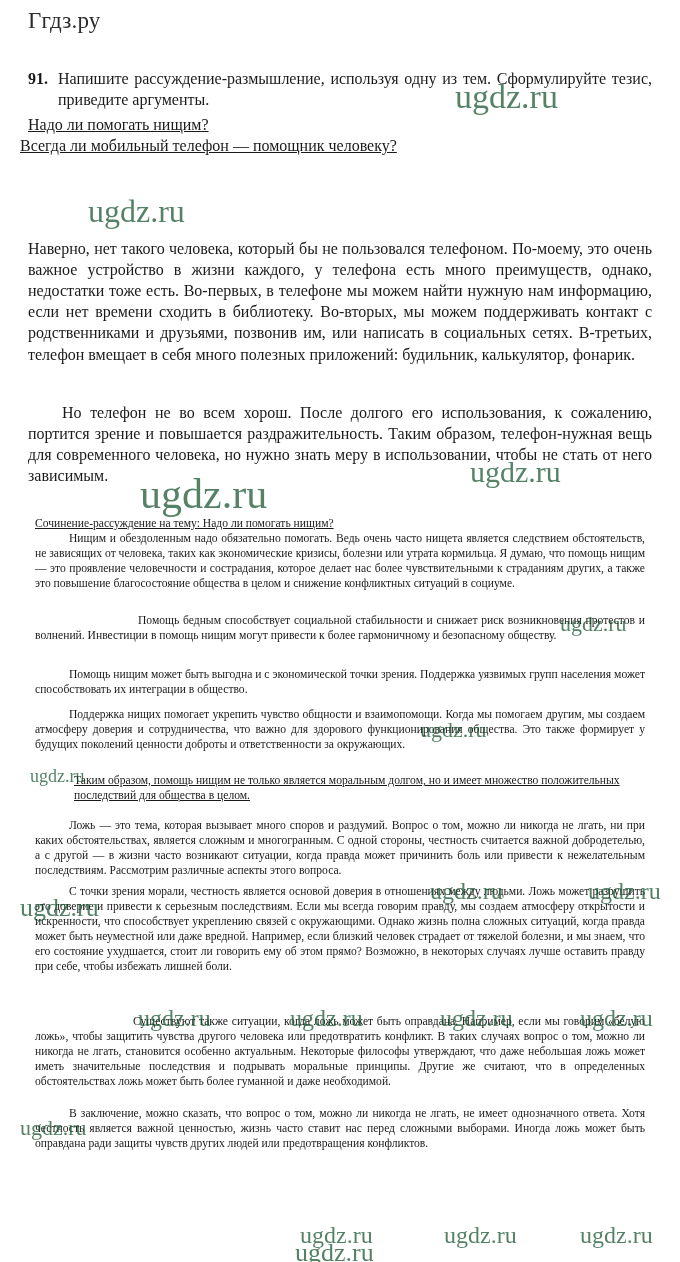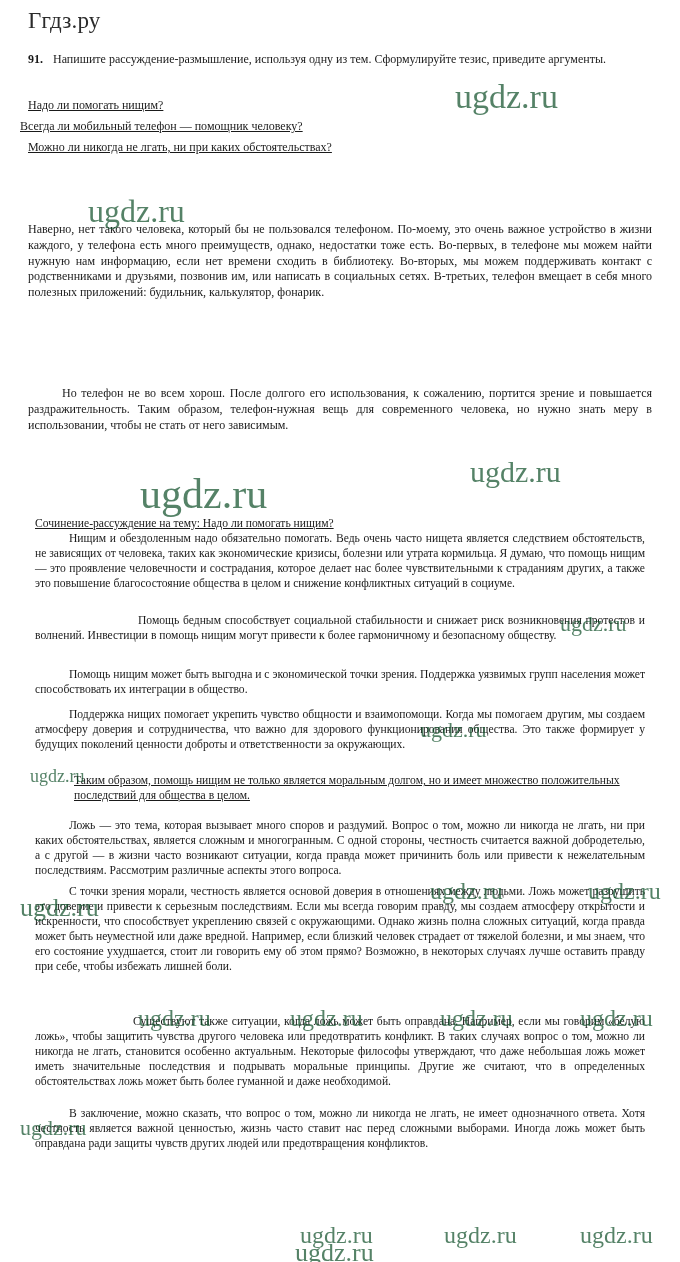--- a/index.html
+++ b/index.html
@@ -43,21 +43,21 @@
     white-space: nowrap;
     pointer-events: none;
     user-select: none;
   }
 
   
   .block {
     position: absolute;
     box-sizing: border-box;
   }
-  .t16 { font-size: 12px; line-height: 1.32; text-align: justify; }
+  .t16 { font-size: 16px; line-height: 1.32; text-align: justify; margin-top: 16px; }
   .t12 { font-size: 11.6px; line-height: 1.30; text-align: justify; }
   .indent { text-indent: 34px; }
   .nojust { text-align: left; text-decoration: underline; }
 
   .num {
     font-weight: 700;
   }
 </style>
 </head>
 <body>
@@ -68,21 +68,20 @@
 
   <div class="block t16" style="left:28px; top:52px; width:624px;">
     <div style="display:flex; gap:10px;">
       <span class="num">91.</span>
       <span style="flex:1; text-align:justify;">Напишите рассуждение-размышление, используя одну из тем. Сформулируйте тезис, приведите аргументы.</span>
     </div>
   </div>
 
   <div class="block t16 nojust" style="left:28px; top:98px; width:624px;">Надо ли помогать нищим?</div>
   <div class="block t16 nojust" style="left:20px; top:119px; width:624px;">Всегда ли мобильный телефон — помощник человеку?</div>
-  <div class="block t16 nojust" style="left:28px; top:140px; width:624px;">Можно ли никогда не лгать, ни при каких обстоятельствах?</div>
 
 
   <div class="block t16" style="left:28px; top:222px; width:624px;">Наверно, нет такого человека, который бы не пользовался телефоном. По-моему, это очень важное устройство в жизни каждого, у телефона есть много преимуществ, однако, недостатки тоже есть. Во-первых, в телефоне мы можем найти нужную нам информацию, если нет времени сходить в библиотеку. Во-вторых, мы можем поддерживать контакт с родственниками и друзьями, позвонив им, или написать в социальных сетях. В-третьих, телефон вмещает в себя много полезных приложений: будильник, калькулятор,                                                  фонарик.</div>
 
   <div class="block t16 indent" style="left:28px; top:386px; width:624px;">Но телефон не во всем хорош. После долгого его использования, к сожалению, портится зрение и повышается раздражительность. Таким образом, телефон-нужная вещь для современного человека, но нужно знать меру в использовании, чтобы не стать от него зависимым.</div>
 
   <div class="block t12 nojust" style="left:35px; top:516px; width:610px;">Сочинение-рассуждение на тему: Надо ли помогать нищим?</div>
 
   <div class="block t12 indent" style="left:35px; top:531px; width:610px;">Нищим и обездоленным надо обязательно помогать. Ведь очень часто нищета является следствием обстоятельств, не зависящих от человека, таких как экономические кризисы, болезни или утрата кормильца. Я думаю, что помощь нищим — это проявление человечности и сострадания, которое делает нас более чувствительными к страданиям других, а также это повышение благосостояние общества в целом и снижение конфликтных ситуаций в социуме.</div>
 

